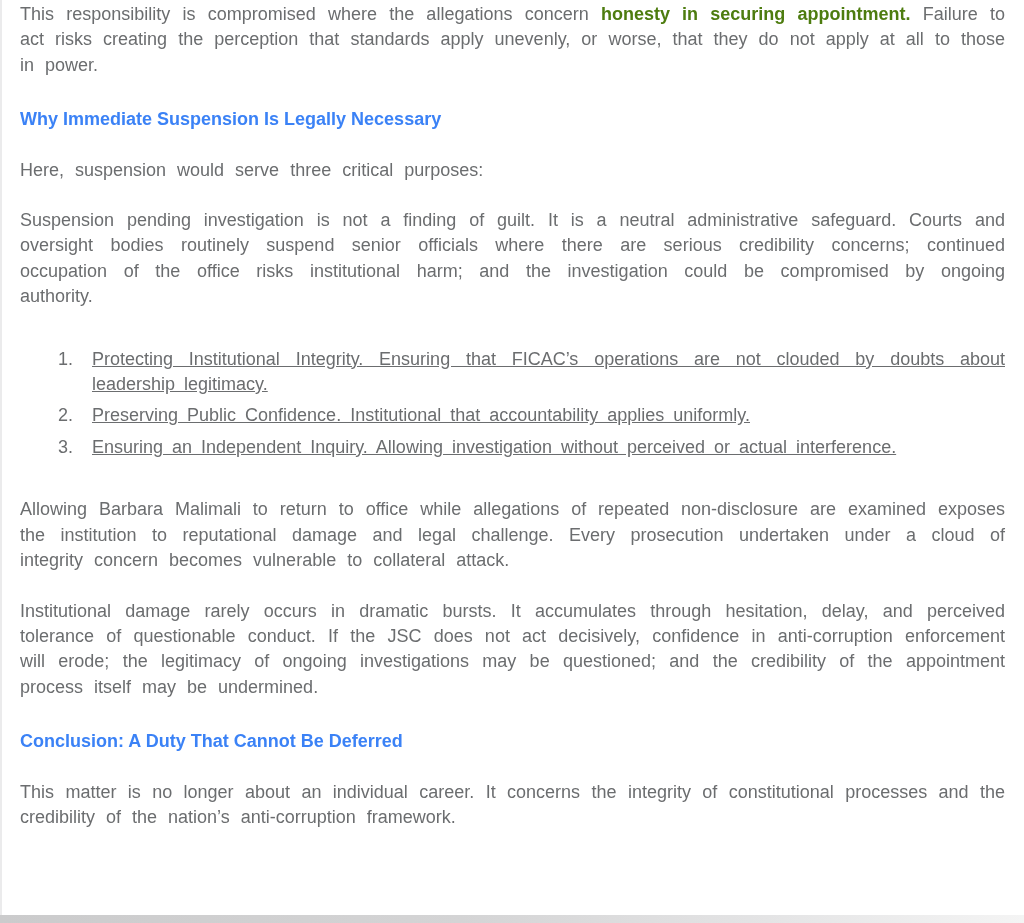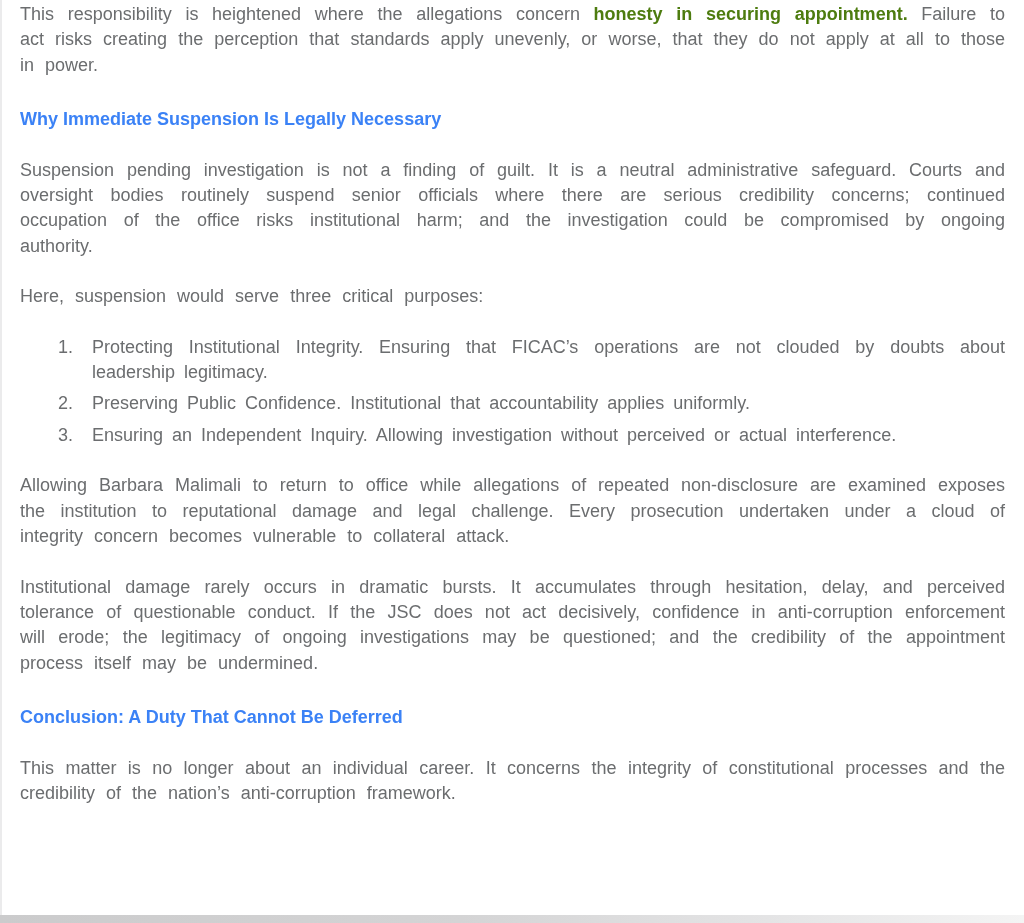--- a/index.html
+++ b/index.html
@@ -41,22 +41,23 @@
   .heading {
     font-size: 18px;
     line-height: 25.4px;
     font-weight: 700;
     color: #3b82f6;
     margin: 29px 0 25px 0;
     text-align: left;
     word-spacing: normal;
   }
   .purpose-list {
-    margin: 25px 0;
+    margin: 37px 0;
     padding: 0 0 0 62px;
+    text-decoration: underline;
   }
   .purpose-item {
     margin: 0 0 6px 0;
     padding-left: 10px;
     text-align: justify;
     word-spacing: 4px;
   }
   .purpose-item::marker {
     color: #6b6d6f;
   }
@@ -64,27 +65,27 @@
     width: 1024px;
     height: 8px;
     background: linear-gradient(to right, #cbcbcc 0%, #d4d4d5 45%, #e4e4e5 75%, #f4f4f4 100%);
   }
 </style>
 </head>
 <body>
 
 <div class="doc-page">
 
-  <p class="para first"><span>This responsibility is heightened where the allegations concern </span><strong>honesty in securing appointment.</strong><span> Failure to act risks creating the perception that standards apply unevenly, or worse, that they do not apply at all to those in power.</span></p>
+  <p class="para first"><span>This responsibility is compromised where the allegations concern </span><strong>honesty in securing appointment.</strong><span> Failure to act risks creating the perception that standards apply unevenly, or worse, that they do not apply at all to those in power.</span></p>
 
   <p class="heading">Why Immediate Suspension Is Legally Necessary</p>
 
+  <p class="para">Here, suspension would serve three critical purposes:</p>
+
   <p class="para">Suspension pending investigation is not a finding of guilt. It is a neutral administrative safeguard. Courts and oversight bodies routinely suspend senior officials where there are serious credibility concerns; continued occupation of the office risks institutional harm; and the investigation could be compromised by ongoing authority.</p>
-
-  <p class="para">Here, suspension would serve three critical purposes:</p>
 
   <ol class="purpose-list">
     <li class="purpose-item">Protecting Institutional Integrity. Ensuring that FICAC’s operations are not clouded by doubts about leadership legitimacy.</li>
     <li class="purpose-item">Preserving Public Confidence. Institutional that accountability applies uniformly.</li>
     <li class="purpose-item">Ensuring an Independent Inquiry. Allowing investigation without perceived or actual interference.</li>
   </ol>
 
   <p class="para">Allowing Barbara Malimali to return to office while allegations of repeated non-disclosure are examined exposes the institution to reputational damage and legal challenge. Every prosecution undertaken under a cloud of integrity concern becomes vulnerable to collateral attack.</p>
 
 

